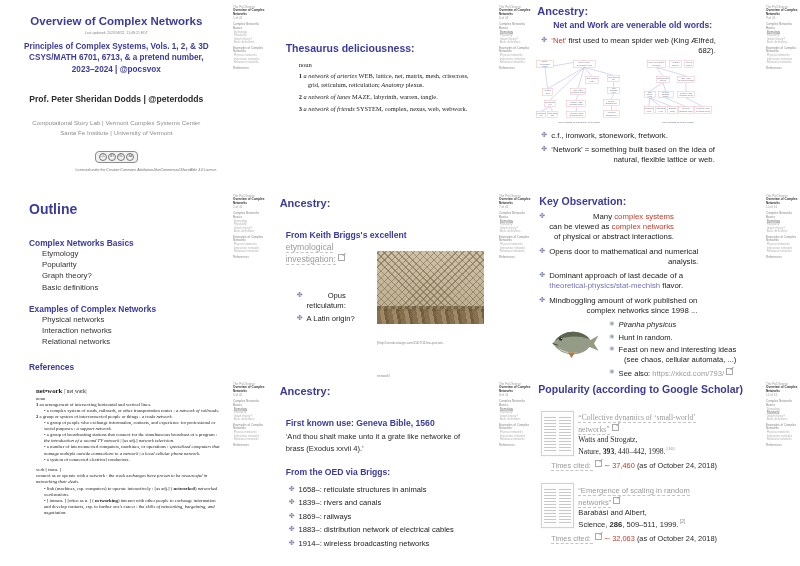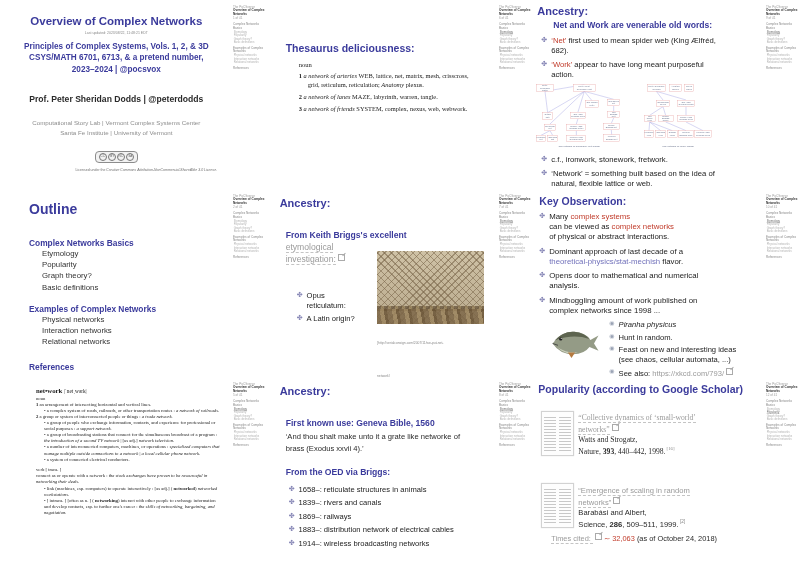--- a/index.html
+++ b/index.html
@@ -22,21 +22,21 @@
   .c-sup{font-size:62%;vertical-align:super;color:#888;}
 
   
   .extlink{display:inline-block;width:5px;height:5px;border:1px solid #aaa;position:relative;margin-left:2px;vertical-align:1px;}
   .extlink::after{content:"";position:absolute;width:4px;height:1px;background:#aaa;right:-2px;top:-1px;transform:rotate(-45deg);}
 
   
   .brow{display:flex;align-items:flex-start;margin-bottom:4px;}
   .bul{color:#8585b5;font-size:7px;line-height:1.25;margin-right:4px;flex:0 0 auto;}
   .bul.sub{color:#9aa3b5;font-size:6px;}
-  .btxt{line-height:1.3;}
+  .btxt{line-height:1.3;text-align:right;}
 
   
   .s3{display:inline-block;font-size:10px;line-height:1.3;transform:scale(.3333);transform-origin:0 0;white-space:nowrap;}
   .s3c{display:block;font-size:10px;line-height:1.3;transform:scale(.35);transform-origin:50% 0;white-space:nowrap;}
 
   
   .sidebar{position:absolute;right:1px;top:5px;width:33px;overflow:visible;}
   .sb-in{width:300%;transform:scale(.3333);transform-origin:0 0;font-size:9.3px;line-height:1.22;color:#999;}
   .sb-brand{color:#9b9b9b;}
   .sb-deck{color:#333;font-weight:700;}
@@ -226,24 +226,20 @@
   </div>
 
   <div class="slide">
     <div class="content">
       <div class="h-title nw-title">Ancestry:</div>
       <div class="nw-sub">Net and Work are venerable old words:</div>
       <div class="nw-bullets">
           <div class="brow">
             <span class="bul">✤</span>
             <span class="btxt"><span class="c-r">‘Net’</span><span> first used to mean spider web (King Ælfréd,</span><br><span>682).</span></span>
-          </div>
-          <div class="brow">
-            <span class="bul">✤</span>
-            <span class="btxt"><span class="c-r">‘Work’</span><span> appear to have long meant purposeful</span><br><span>action.</span></span>
           </div>
         </div>
       <div class="trees">
         <div class="tree" style="width: 86px; height: 66.6667px;">
             <div class="tree-in" style="width: 258px; height: 200px;">
               <svg width="258" height="200">
                 <line x1="27" y1="22" x2="145" y2="2" stroke="#9a9ae0" stroke-width="1.2"></line>
                 <line x1="27" y1="22" x2="35" y2="86" stroke="#9a9ae0" stroke-width="1.2"></line>
                 <line x1="145" y1="22" x2="168" y2="50" stroke="#9a9ae0" stroke-width="1.2"></line>
                 <line x1="145" y1="22" x2="233" y2="46" stroke="#9a9ae0" stroke-width="1.2"></line>
@@ -416,25 +412,25 @@
   <div class="slide">
     <div class="content">
       <div class="h-title ko-title">Key Observation:</div>
       <div class="ko-bullets">
           <div class="brow">
             <span class="bul">✤</span>
             <span class="btxt"><span>Many </span><span class="c-r">complex systems</span><br><span>can be viewed as </span><span class="c-r">complex networks</span><br><span>of physical or abstract interactions.</span></span>
           </div>
           <div class="brow">
             <span class="bul">✤</span>
+            <span class="btxt"><span>Opens door to mathematical and numerical</span><br><span>analysis.</span></span>
+          </div>
+          <div class="brow">
+            <span class="bul">✤</span>
             <span class="btxt"><span>Dominant approach of last decade of a</span><br><span class="c-lkb">theoretical-physics/stat-mechish</span><span> flavor.</span></span>
-          </div>
-          <div class="brow">
-            <span class="bul">✤</span>
-            <span class="btxt"><span>Opens door to mathematical and numerical</span><br><span>analysis.</span></span>
           </div>
           <div class="brow">
             <span class="bul">✤</span>
             <span class="btxt"><span>Mindboggling amount of work published on</span><br><span>complex networks since 1998 ...</span></span>
           </div>
         </div>
       <div class="fish">
         <svg width="54" height="35" viewBox="0 0 60 38">
           <path d="M4 19 Q14 5 28 6 Q41 7 46 15 L55 10 L50 19 L55 27 L45 23 Q39 31 27 31 Q12 31 4 19 Z" fill="#949b86"></path>
           <path d="M6 16 Q16 5 28 6 Q39 7 45 14 Q33 10 19 12 Q11 13 6 16 Z" fill="#5d644f"></path>
@@ -573,20 +569,21 @@
   <div class="slide">
     <div class="content">
       <div class="h-title pop-title">Popularity (according to Google Scholar)</div>
 
       <div class="thumb" style="left:8px;top:34px;"></div>
       <div class="ref-text" style="top:36px;font-family:Liberation Serif, serif;">
         <div><span class="c-lk">“Collective dynamics of ‘small-world’</span><br><span class="c-lk">networks”</span><span class="extlink"></span></div>
         <div>Watts and Strogatz,</div>
         <div><span>Nature, </span><span class="c-b">393</span><span>, 440–442, 1998.</span><span class="c-sup"> [16]</span></div>
       </div>
+      <div class="ref-cited" style="top:83px;"><span class="c-lk">Times cited: </span><span class="extlink"></span><span class="c-r"> ∼ 37,460</span><span> (as of October 24, 2018)</span></div>
 
       <div class="thumb" style="left:8px;top:106px;"></div>
       <div class="ref-text" style="top:109px;">
         <div><span class="c-lk">“Emergence of scaling in random</span><br><span class="c-lk">networks”</span><span class="extlink"></span></div>
         <div>Barabási and Albert,</div>
         <div><span>Science, </span><span class="c-b">286</span><span>, 509–511, 1999.</span><span class="c-sup"> [2]</span></div>
       </div>
       <div class="ref-cited" style="top:156px;"><span class="c-lk">Times cited: </span><span class="extlink"></span><span class="c-r"> ∼ 32,063</span><span> (as of October 24, 2018)</span></div>
     </div>
     <div class="sidebar">

